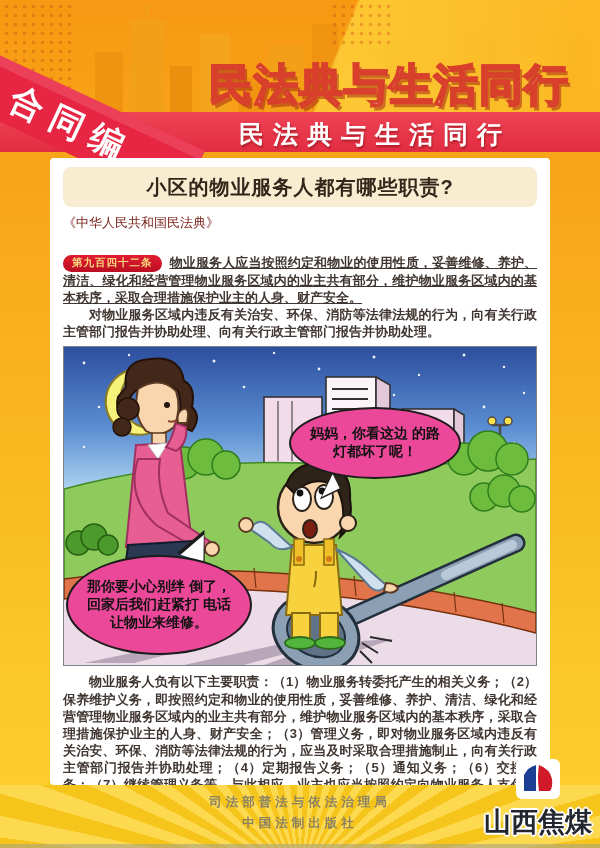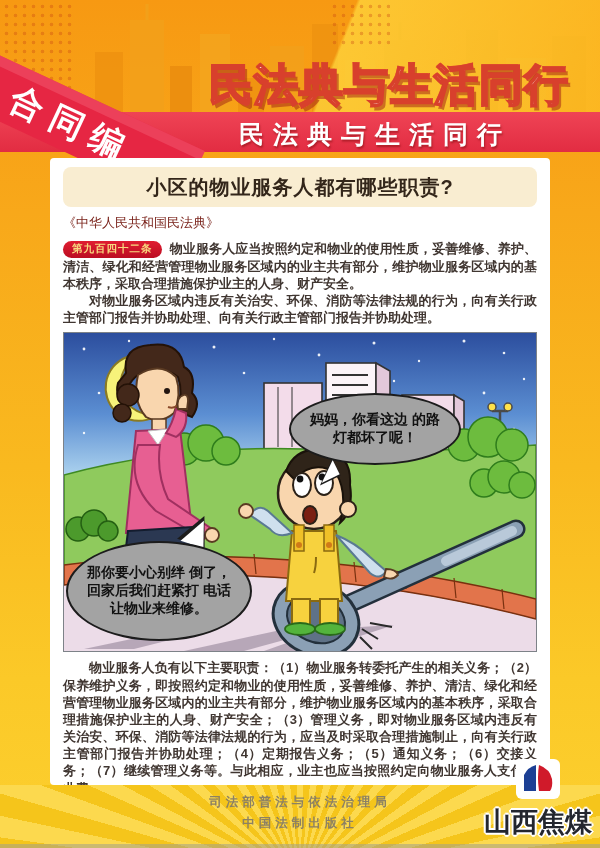--- a/index.html
+++ b/index.html
@@ -27,28 +27,28 @@
   
   .ribbon-svg { position:absolute; left:-18px; top:34px; width:290px; height:210px; }
   .ribbon-text { font-size:34px; font-weight:bold; fill:#ffffff; letter-spacing:10px; }
 
   
   .card { position:absolute; left:50px; top:158px; width:500px; height:627px; background:#ffffff; border-radius:4px; padding:9px 13px 0 13px; }
   .question-box { background:#f9edd1; border-radius:8px; height:40px; display:flex; align-items:center; justify-content:center;
     font-size:20px; font-weight:bold; color:#33261a; letter-spacing:1px; }
   .source-line { margin-top:7px; font-size:13px; font-weight:normal; color:#7a231b; }
   .body-text { font-size:13px; line-height:1.32; color:#403631; text-align:justify; font-weight:bold; }
-  .article { margin-top:8px; }
+  .article { margin-top:22px;text-decoration:underline; }
   .badge { display:inline-block; background:linear-gradient(180deg,#e01d31,#bb0d22); color:#f8d87e; font-size:10.5px; font-weight:bold;
     border-radius:9px; padding:1px 9px 2px 9px; margin-right:8px; vertical-align:1px; letter-spacing:1px; }
   .indent { text-indent:2em; }
 
   
   .cartoon { position:relative; margin-top:6px; width:474px; height:320px; border:1px solid #7d8288; overflow:hidden; background:#dff0f8; }
-  .bubble { position:absolute; background:#a3a3a3; border:2px solid #1c1c1c; border-radius:50%;
+  .bubble { position:absolute; background:#ec4899; border:2px solid #1c1c1c; border-radius:50%;
     display:flex; align-items:center; justify-content:center; text-align:center;
     font-weight:bold; color:#111; z-index:5; }
   .bubble-child { left:225px; top:60px; width:172px; height:72px; font-size:14px; padding:8px 16px; }
   .bubble-mother { left:2px; top:208px; width:186px; height:100px; font-size:14px; padding:10px 14px; }
   .tail { position:absolute; width:0; height:0; z-index:4; }
   .tail-child { left:248px; top:124px; border-left:10px solid transparent; border-right:16px solid #ffffff; border-bottom:20px solid transparent; transform:rotate(64deg); }
   .tail-child-line { left:244px; top:122px; border-left:12px solid transparent; border-right:19px solid #1c1c1c; border-bottom:23px solid transparent; transform:rotate(64deg); z-index:3; }
   .tail-mother { left:120px; top:186px; border-left:16px solid transparent; border-right:8px solid transparent; border-bottom:26px solid #ffffff; transform:rotate(18deg); }
   .tail-mother-line { left:117px; top:181px; border-left:19px solid transparent; border-right:10px solid transparent; border-bottom:30px solid #1c1c1c; transform:rotate(18deg); z-index:3; }
 

